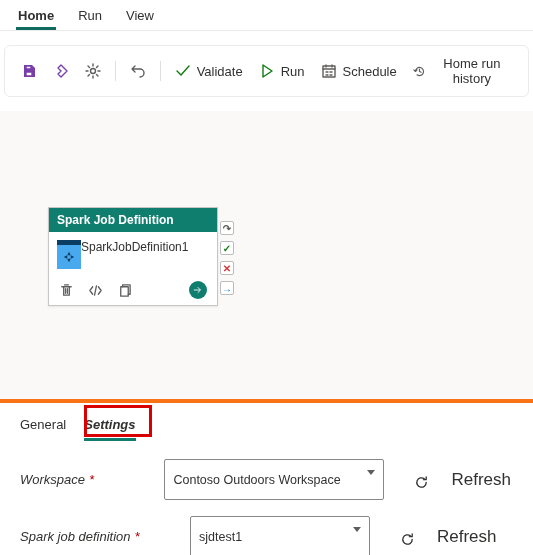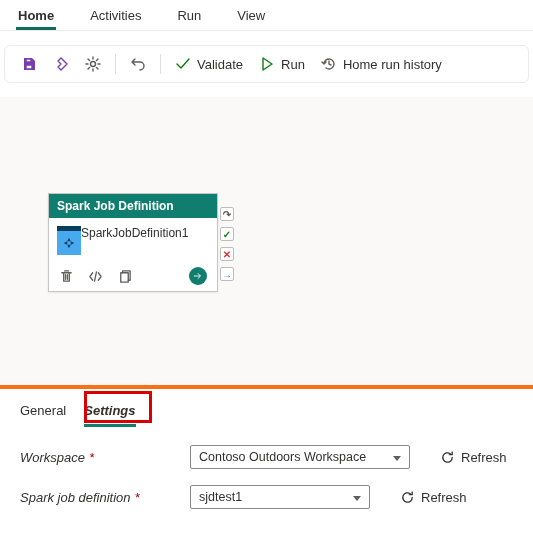--- a/index.html
+++ b/index.html
@@ -12,21 +12,21 @@
     font-size: 13px;
     color: #323130;
     overflow: hidden;
     box-sizing: border-box;
   }
   *, *::before, *::after { box-sizing: inherit; }
 
   
   .menu-tabs {
     display: flex;
-    gap: 32px;
+    gap: 20px;
     padding: 2px 16px 0 16px;
     border-bottom: 1px solid #edebe9;
   }
   .menu-tabs .tab {
     padding: 6px 2px 4px 2px;
     font-size: 13px;
     color: #323130;
     cursor: pointer;
     border-bottom: 2px solid transparent;
   }
@@ -199,60 +199,59 @@
     width: 160px;
     font-size: 13px;
     display:flex;
     align-items:center;
     gap:4px;
     font-style:italic;
   }
   .req { color:#a80000; }
   .select {
     flex: 0 0 220px;
-    height: 24px;
+    height: 41px;
     border: 1px solid #8a8886;
     border-radius: 2px;
     padding: 0 24px 0 8px;
     font-size: 12.5px;
     background: #fff;
     position: relative;
     display:flex;
     align-items:center;
     cursor:pointer;
   }
   .select::after {
     content: "";
     position:absolute;
     right:8px; top:10px;
     border-left:4px solid transparent;
     border-right:4px solid transparent;
     border-top:5px solid #605e5c;
   }
   .refresh-btn {
     display:inline-flex;
-    align-items:flex-start;
-    gap:6px;
+    align-items:flex-end;
+    gap:22px;
     border:none;
     background:transparent;
     cursor:pointer;
-    font-size:13px;
+    font-size:17px;
     color:#323130;
     margin-left: 14px;
   }
   .refresh-btn .ic { width:15px; height:15px; }
 
   svg { stroke: currentColor; fill: none; stroke-width:1.4; stroke-linecap:round; stroke-linejoin:round; }
 </style>
 </head>
 <body>
 
 <div class="menu-tabs">
   <div class="tab active">Home</div>
-  <div class="tab">Activities</div>
   <div class="tab">Run</div>
   <div class="tab">View</div>
 </div>
 
 <div class="toolbar">
 
   <button class="btn" title="Save">
     <span class="ic" style="color:#7a3eaa;">
       <svg viewBox="0 0 16 16">
           <path d="M3 2h8l3 3v9H3z" fill="#7a3eaa" stroke="none"></path>
@@ -302,20 +301,29 @@
 
   <button class="btn">
     <span class="ic" style="color:#107c10;">
       <svg viewBox="0 0 16 16">
           <path d="M4 2l9 6-9 6z"></path>
         </svg>
     </span>
     <span>Run</span>
   </button>
 
+  <button class="btn">
+    <span class="ic" style="color:#605e5c;">
+      <svg viewBox="0 0 16 16">
+          <rect x="2" y="3" width="12" height="11"></rect>
+          <path d="M2 6h12M5 2v2M11 2v2M5 9h2M9 9h2M5 12h2M9 12h2"></path>
+        </svg>
+    </span>
+    <span>Schedule</span>
+  </button>
 
   <button class="btn">
     <span class="ic" style="color:#605e5c;">
       <svg viewBox="0 0 16 16">
           <path d="M3 8a5 5 0 1 1 2 4M3 8l-2-2M3 8l2-2M8 5v3l2 1"></path>
         </svg>
     </span>
     <span>Home run history</span>
   </button>
 </div>

